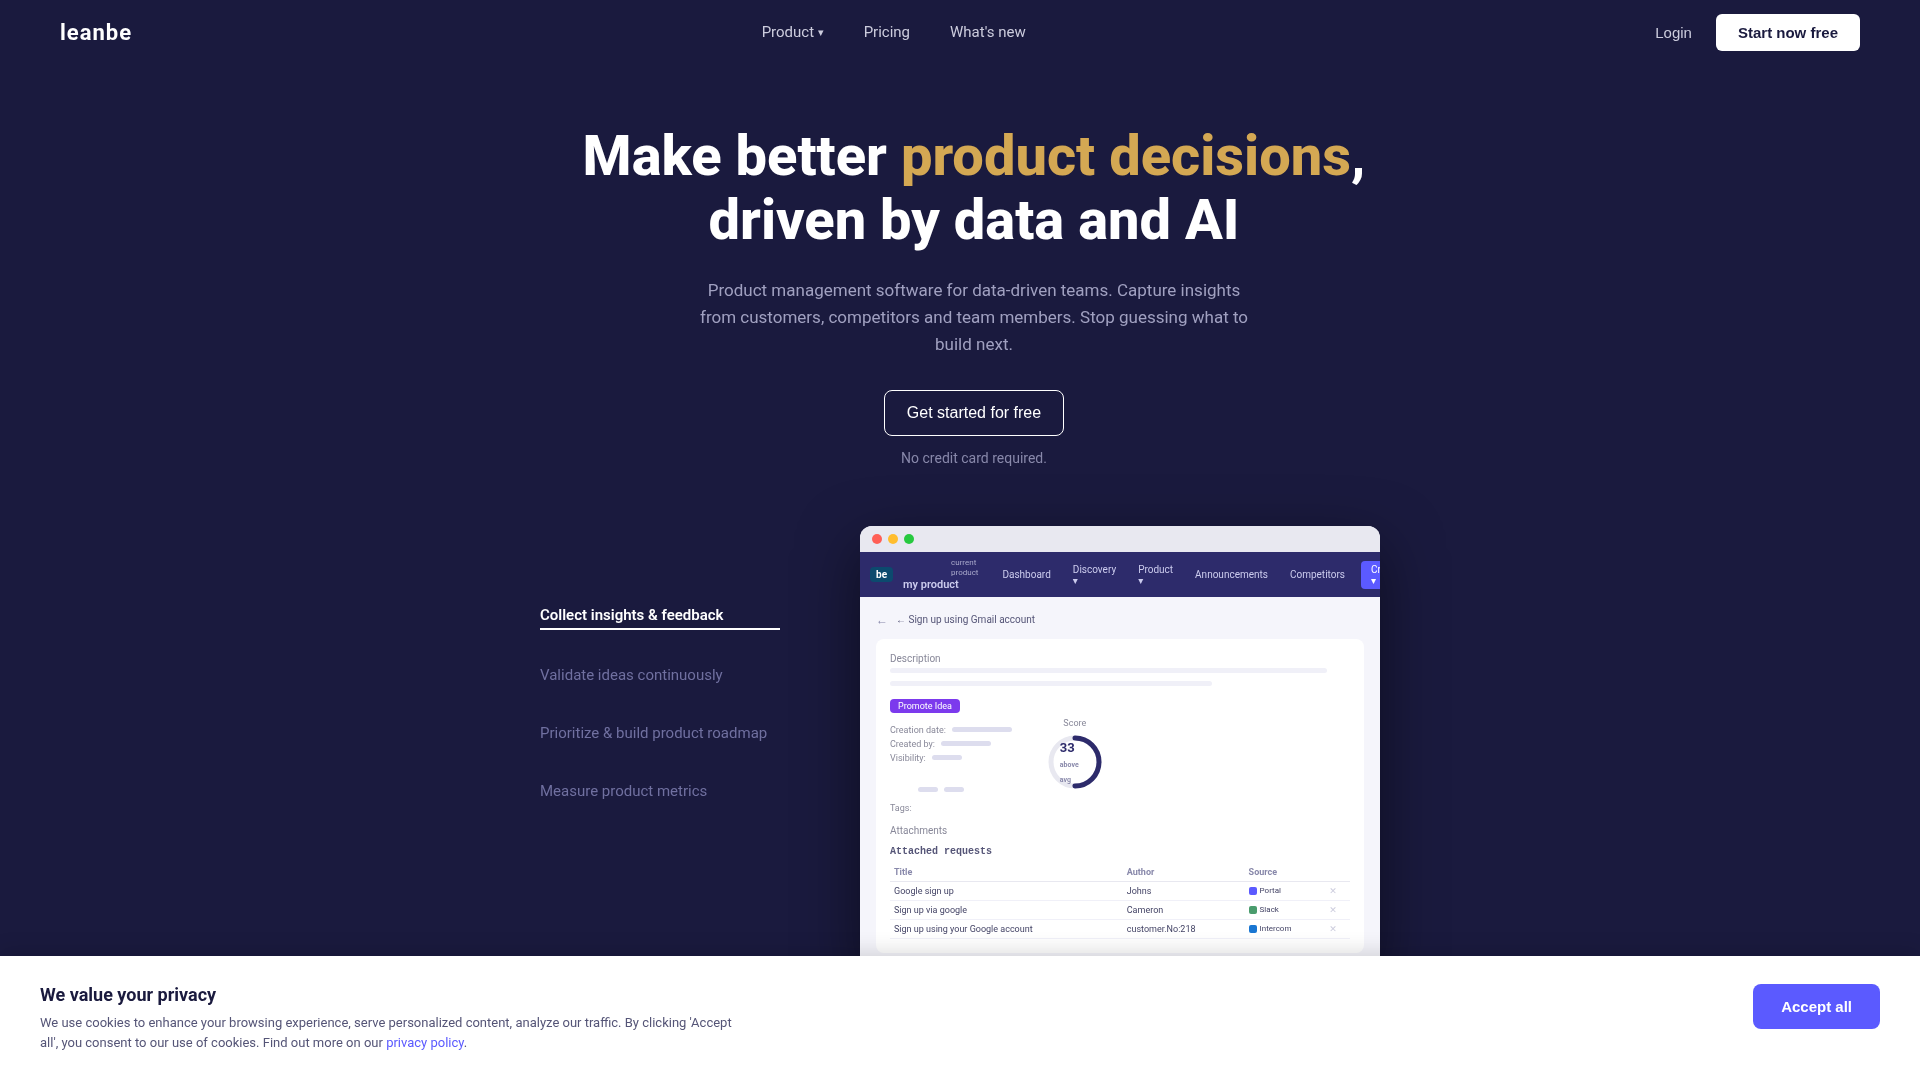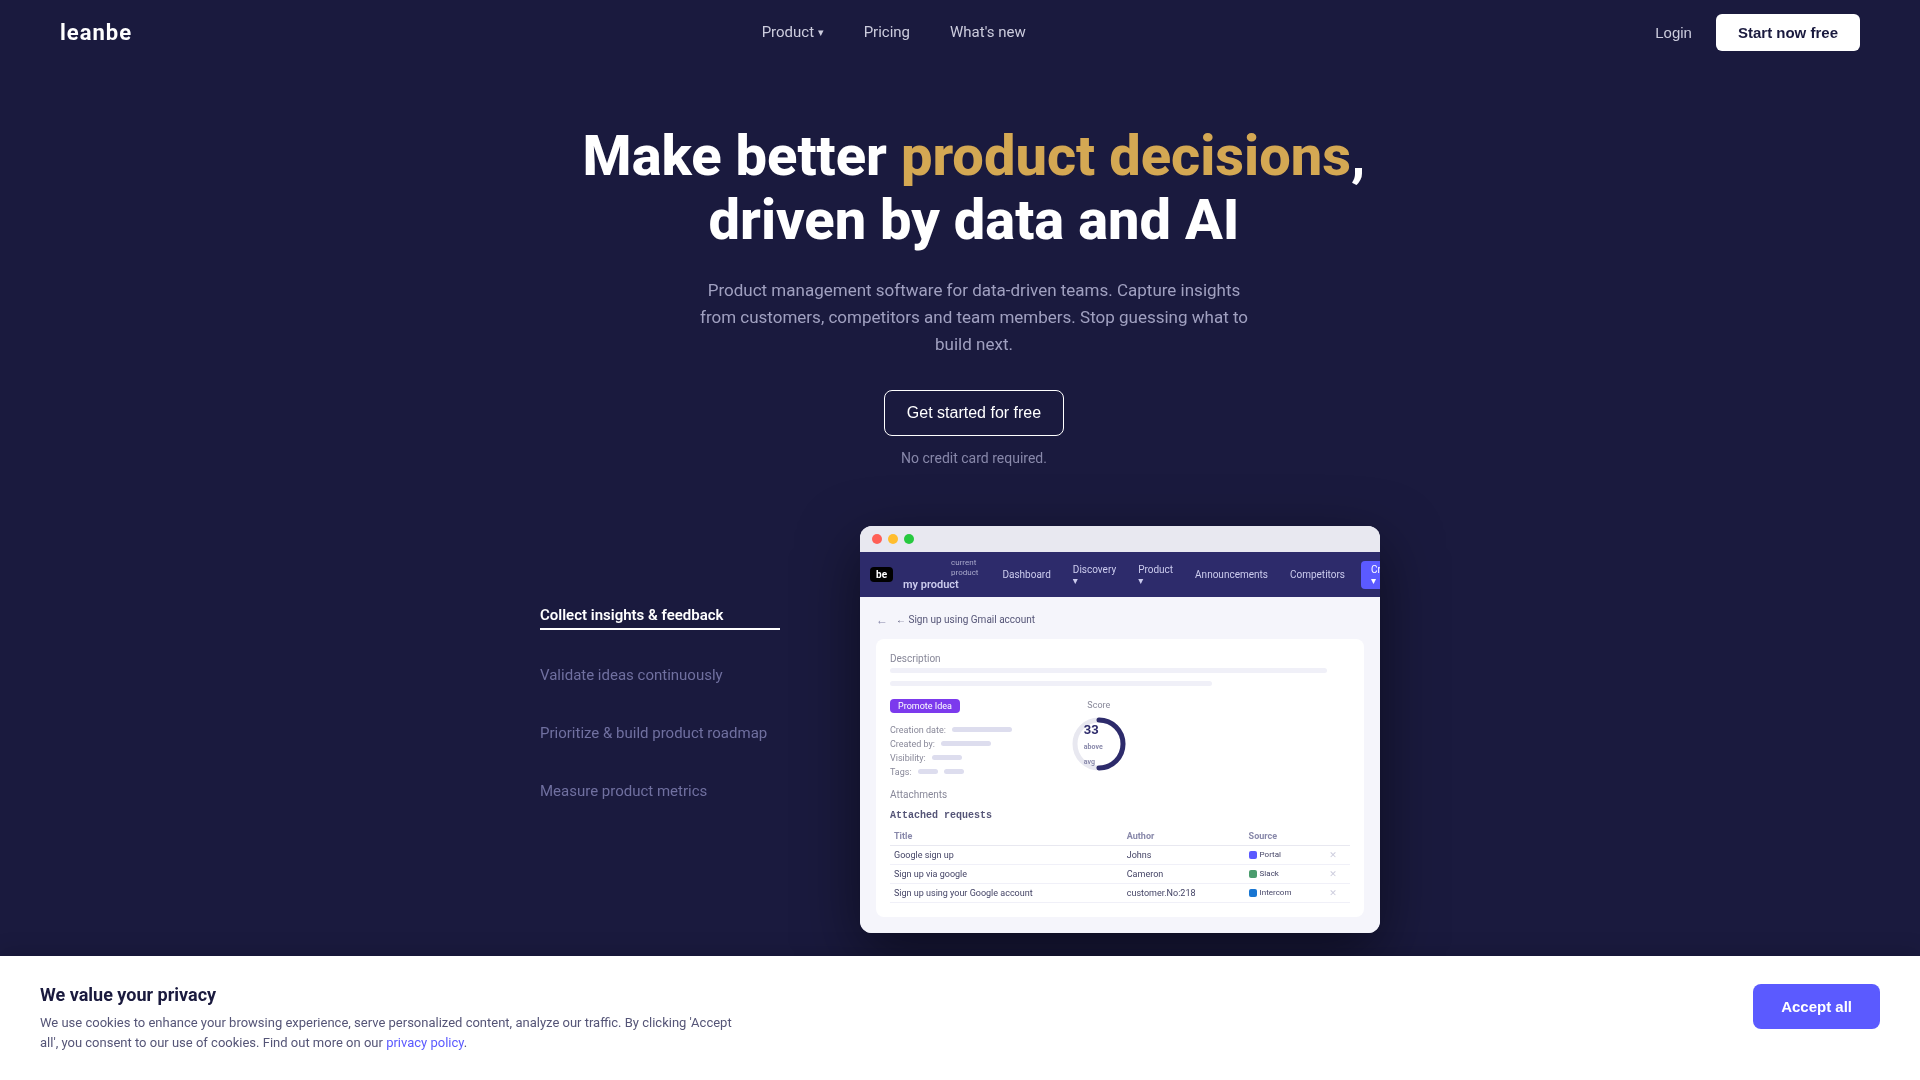--- a/index.html
+++ b/index.html
@@ -163,21 +163,21 @@
     .app-nav {
       background: #2d2b6b;
       padding: 6px 10px;
       display: flex;
       align-items: center;
       gap: 10px;
       font-size: 11px;
       color: #ccccee;
     }
     .app-nav-logo {
-      background: #000000;
+      background: #0c4a6e;
       color: white;
       padding: 2px 6px;
       border-radius: 4px;
       font-weight: 700;
       font-size: 10px;
     }
     .app-nav-item {
       color: #ccccee;
       font-size: 10px;
       padding: 3px 6px;
@@ -473,38 +473,38 @@
         <span class="app-back-arrow">←</span>
         <span style="font-size:10px;color:#555577;">← Sign up using Gmail account</span>
       </div>
 
       <div class="app-form-area">
         <div class="app-form-left">
           <div class="app-form-label">Description</div>
           <div class="app-form-input" style="width:95%;height:5px;"></div>
           <div class="app-form-input" style="width:70%;height:5px;"></div>
 
-          <div style="margin-top:8px;display:flex;align-items:center;gap:52px;">
+          <div style="margin-top:8px;display:flex;align-items:center;gap:28px;">
             <div>
               <div class="app-promote-badge">Promote Idea</div>
               <div style="margin-top:6px;">
                 <div class="app-meta-row">
                   <span style="font-size:9px;color:#888899;">Creation date:</span>
                   <div class="app-meta-bar"></div>
                 </div>
                 <div class="app-meta-row">
                   <span style="font-size:9px;color:#888899;">Created by:</span>
                   <div class="app-meta-bar" style="width:50px;"></div>
                 </div>
                 <div class="app-meta-row">
                   <span style="font-size:9px;color:#888899;text-align:right;">Visibility:</span>
                   <div class="app-meta-bar" style="width:30px;"></div>
                 </div>
                 <div class="app-meta-row">
-                  <span style="font-size:9px;color:#888899;">Tags:</span>
+                  <span style="font-size:9px;color:#888899;margin-top:36px;">Tags:</span>
                   <div class="app-meta-bar" style="width:20px;"></div>
                   <div class="app-meta-bar" style="width:20px;"></div>
                 </div>
               </div>
             </div>
 
             <div class="app-form-right">
               <div class="app-score-label">Score</div>
               <div class="app-score-circle">
                 <svg viewBox="0 0 60 60">

